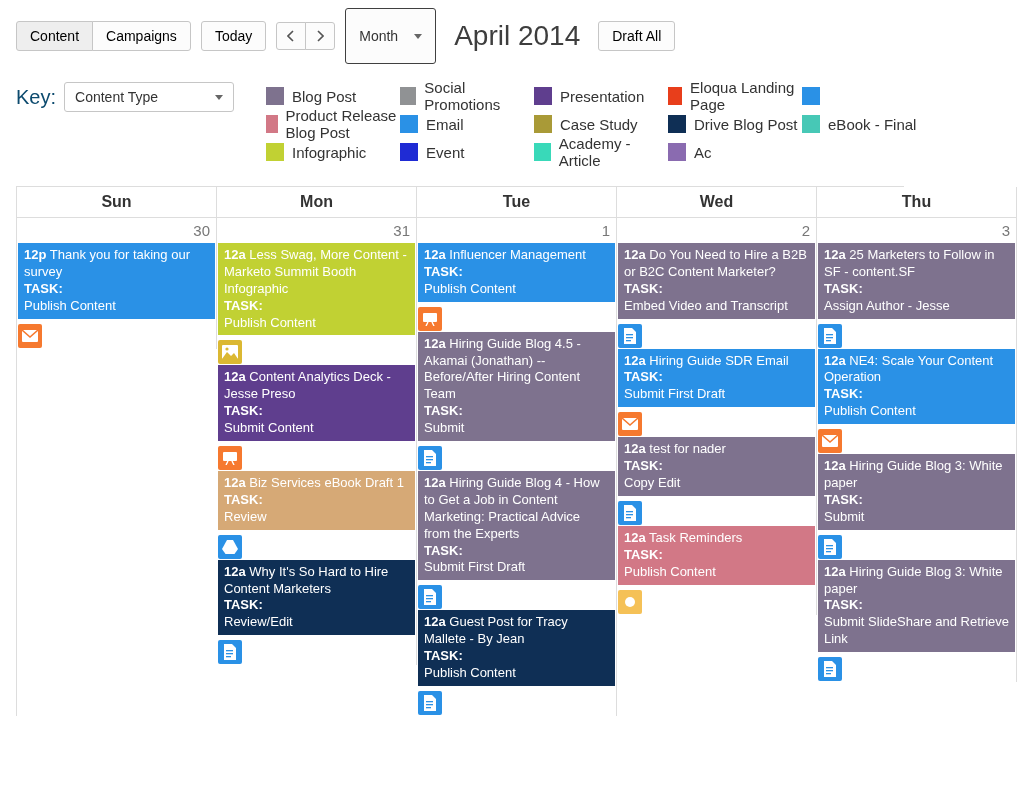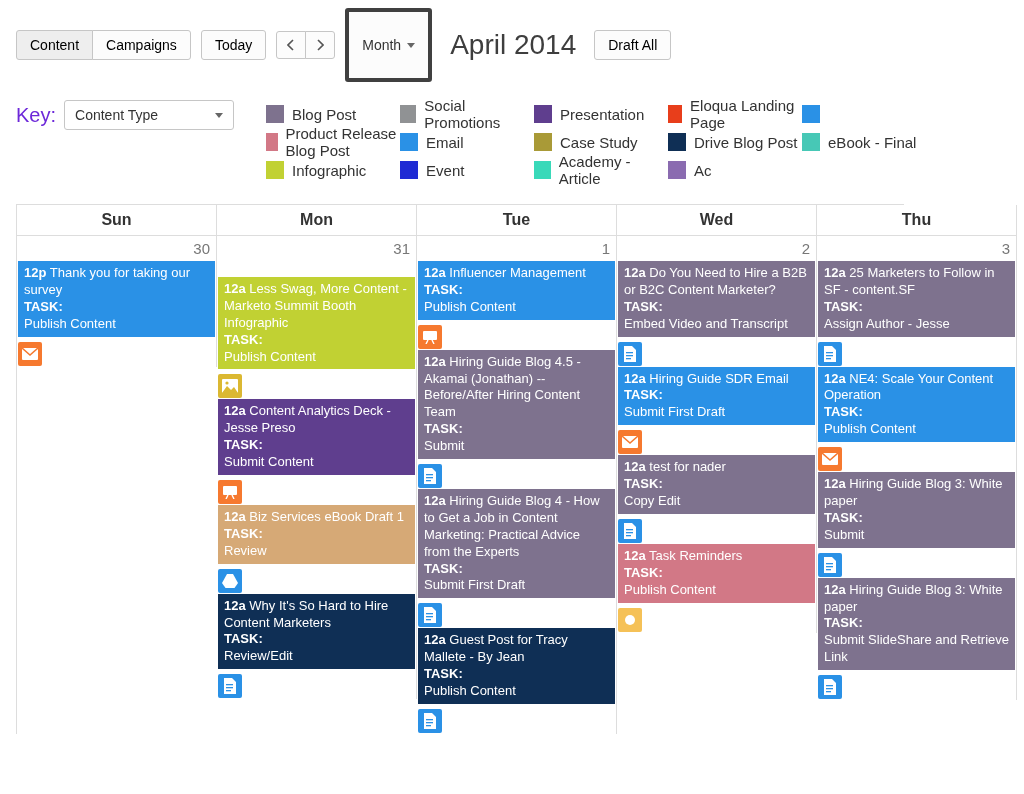--- a/index.html
+++ b/index.html
@@ -4,25 +4,25 @@
 <style>
   * { box-sizing: border-box; margin: 0; padding: 0; }
   body { font-family: "Helvetica Neue", Arial, sans-serif; font-size: 13px; color: #333; background: #fff; padding: 8px 0 0 16px; width: 1040px; }
   .toolbar { display: flex; align-items: center; gap: 10px; margin-bottom: 18px; }
   .btn-group { display: flex; }
   .btn { border: 1px solid #c6c6c6; background: #fcfcfc; padding: 7px 13px; font-size: 14px; cursor: pointer; border-radius: 3px; line-height: 1; }
   .btn + .btn { margin-left: -1px; border-radius: 0 3px 3px 0; text-align: right; }
   .btn:first-child { border-radius: 3px 0 0 3px; }
   .btn.active { background: #eee; }
   .btn.nav { padding: 7px 10px; }
-  .select { display: inline-flex; align-items: center; gap: 6px; border: 4px solid #404040; background: #fcfcfc; padding: 25px 13px; font-size: 14px; cursor: pointer; border-radius: 3px; }
+  .select { display: inline-flex; align-items: center; gap: 16px; border: 1px solid #404040; background: #fcfcfc; padding: 19px 13px; font-size: 14px; cursor: pointer; border-radius: 3px; }
   .caret { width: 0; height: 0; border-left: 4px solid transparent; border-right: 4px solid transparent; border-top: 5px solid #666; }
   .title { font-size: 28px; color: #3e3e3e; font-weight: 300; margin: 0 8px; }
   .keyrow { display: flex; align-items: flex-start; gap: 8px; margin-bottom: 20px; }
-  .key-label { font-size: 20px; color: #6d28d9; padding-top: 4px; }
+  .key-label { font-size: 20px; color: #0c4a6e; padding-top: 4px; }
   .key-select { display: inline-flex; align-items: center; min-width: 170px; border: 1px solid #c6c6c6; padding: 6px 10px; border-radius: 3px; font-size: 14px; }
   .legend { display: flex; flex-wrap: wrap; gap: 0; flex: 1; margin-left: 24px; }
   .legend-item { display: flex; align-items: center; gap: 8px; width: 134px; height: 28px; font-size: 15px; }
   .sw { width: 18px; height: 18px; }
   .cal { border-top: 1px solid #ddd; border-left: 1px solid #ddd; display: flex; flex-direction: column; width: 888px; }
   .cal-h { display: flex; }
   .cal-h div { flex: 0 0 200px; border-right: 1px solid #ddd; border-bottom: 1px solid #ddd; text-align: center; font-weight: bold; font-size: 16px; padding: 6px 0; }
   .cal-r { display: flex; align-items: flex-start; }
   .cal-c { flex: 0 0 200px; border-right: 1px solid #ddd; display: flex; flex-direction: column; }
   .dnum { text-align: right; padding: 4px 6px; color: #777; font-size: 15px; }
@@ -147,21 +147,21 @@
         <div class="ev" style="background: rgb(42, 145, 230);"><span class="t">12p</span> Thank you for taking our survey<br><b>TASK:</b><br>Publish Content</div>
         <span class="ev-icon ic-mail">
           <svg width="16" height="12" viewBox="0 0 16 12">
             <rect x="0" y="0" width="16" height="12" rx="1" fill="#fff"></rect>
             <path d="M0 0 L8 7 L16 0" stroke="#f6792f" stroke-width="1.5" fill="none"></path>
           </svg>
         </span>
       </div>
       <div class="cal-c">
         <div class="dnum">31</div>
-        <div class="ev" style="background: rgb(193, 209, 51); margin-top: 16px;"><span class="t">12a</span> Less Swag, More Content - Marketo Summit Booth Infographic<br><b>TASK:</b><br>Publish Content</div>
+        <div class="ev" style="background: rgb(193, 209, 51);"><span class="t">12a</span> Less Swag, More Content - Marketo Summit Booth Infographic<br><b>TASK:</b><br>Publish Content</div>
         <span class="ev-icon ic-img">
           <svg width="16" height="14" viewBox="0 0 16 14">
             <rect x="0" y="0" width="16" height="14" rx="1" fill="#fff"></rect>
             <circle cx="5" cy="4" r="1.6" fill="#dbb832"></circle>
             <path d="M0 14 L5 7 L9 11 L12 8 L16 14 Z" fill="#dbb832"></path>
           </svg>
         </span>
         <div class="ev" style="background: rgb(95, 62, 142);"><span class="t">12a</span> Content Analytics Deck - Jesse Preso<br><b>TASK:</b><br>Submit Content</div>
         <span class="ev-icon ic-preso">
           <svg width="16" height="14" viewBox="0 0 16 14">

